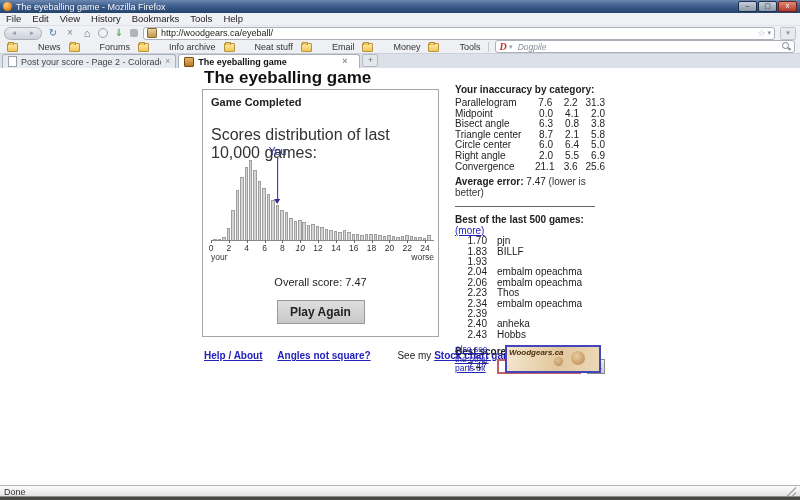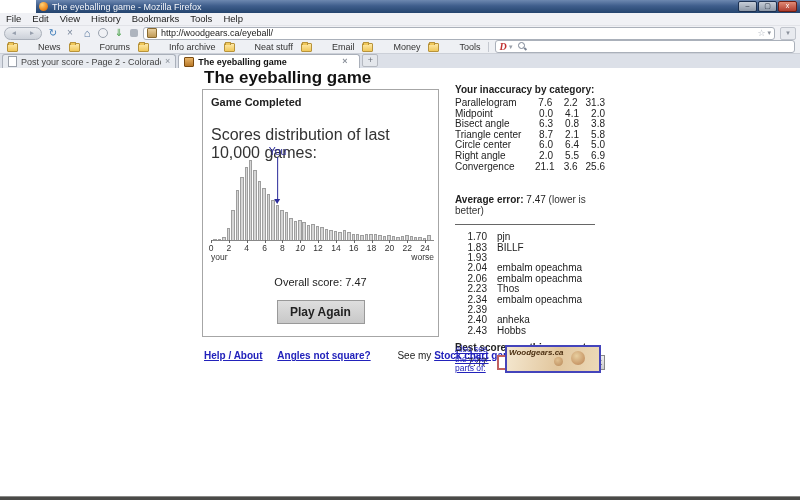--- a/index.html
+++ b/index.html
@@ -2,21 +2,21 @@
 <html><head>
 <meta charset="utf-8">
 <style>
   html,body{margin:0;padding:0;background:#888;}
   #screen{position:relative;width:800px;height:500px;background:#fff;overflow:hidden;
           font-family:"Liberation Sans",sans-serif;-webkit-font-smoothing:antialiased;}
 
   
   .titlebar{position:absolute;top:0;left:0;right:0;height:13px;
     background:linear-gradient(#6d88b0 0%,#3f5e8c 45%,#24446e 100%);
-    display:flex;align-items:center;padding:0 3px;color:#f4f6fa;font-size:9px;margin-left:36px;}
+    display:flex;align-items:center;padding:0 3px;color:#f4f6fa;font-size:9px;}
   .ff-icon{width:9px;height:9px;border-radius:50%;
     background:radial-gradient(circle at 35% 30%,#ffd27a,#f08a1d 60%,#b35a10);margin-right:4px;flex:0 0 auto;}
   .win-controls{margin-left:auto;display:flex;gap:1px;}
   .win-btn{width:17px;height:9px;border-radius:2px;border:1px solid #1c3050;
     background:linear-gradient(#c7ced8,#8e99a8);color:#2a3340;font-size:7px;line-height:8px;text-align:center;}
   .win-btn.close{background:linear-gradient(#e08a76,#b03c2e);color:#fff;border-color:#6e1d12;}
 
   .menubar{position:absolute;top:13px;left:0;right:0;height:12px;background:#f0f1f5;
     border-bottom:1px solid #e2e3e8;display:flex;align-items:center;gap:11px;padding:0 6px;
     font-size:9.5px;color:#222;}
@@ -106,21 +106,21 @@
   a.blu{color:#2222bb;font-weight:bold;text-decoration:underline;}
   .plain{color:#222;font-weight:normal;}
   .bottom-links .sp{display:inline-block;width:12px;}
 
   
   .rpanel{position:absolute;left:455px;top:16px;width:150px;font-size:10px;color:#222;}
   .rp-head{font-weight:bold;margin-bottom:3px;}
   .acc-row{display:flex;line-height:10.6px;}
   .acc-label{flex:0 0 72px;}
   .acc-v{width:24px;text-align:right;margin-left:8px;}
-  .avg-line{margin-top:22px;}
+  .avg-line{margin-top:4px;}
   .avg-line b{font-weight:bold;}
   .avg-note{color:#333;}
   .rp-hr{border:none;border-top:1px solid #666;margin:8px 0 7px 0;width:140px;}
   .b500-head{font-weight:bold;}
   .b500-head a{font-weight:normal;}
   .b500-row{display:flex;line-height:10.4px;}
   .b500-score{flex:0 0 32px;text-align:right;}
   .b500-name{margin-left:10px;}
   .bc-head{font-weight:bold;margin-top:6px;}
   .bc-row{display:flex;align-items:center;margin-top:2px;}
@@ -218,20 +218,21 @@
         <span>Money</span>
       </span>
     <span class="bm">
         <span class="folder"></span>
         <span>Tools</span>
       </span>
     <span class="bm-sep"></span>
     <span class="searchbox">
       <span class="dogpile-d">D</span>
       <span class="search-caret">▼</span>
+      <span class="search-name">Dogpile</span>
       <span class="magnifier"></span>
     </span>
   </div>
 
   <div class="tabbar">
     <span class="tab">
       <span class="page-icon"></span>
       <span class="tab-label">Post your score - Page 2 - Colorado...</span>
       <span class="tab-close">×</span>
     </span>
@@ -396,20 +397,24 @@
         </div>
 
       <div class="avg-line">
         <b>Average error:</b>
         <span>7.47</span>
         <span class="avg-note">(lower is better)</span>
       </div>
 
       <hr class="rp-hr">
 
+      <div class="b500-head">
+        <span>Best of the last 500 games:</span>
+        <a href="#" style="color:#2222bb;">(more)</a>
+      </div>
 
       <div class="b500-row">
           <span class="b500-score">1.70</span>
           <span class="b500-name">pjn</span>
         </div>
       <div class="b500-row">
           <span class="b500-score">1.83</span>
           <span class="b500-name">BILLF</span>
         </div>
       <div class="b500-row">
@@ -457,15 +462,19 @@
       <a href="#">Also see the other parts of:</a>
     </div>
     <div class="banner">
       <span class="banner-text">Woodgears.ca</span>
       <span class="gear1"></span>
       <span class="gear2"></span>
     </div>
 
   </div>
 
+  <div class="statusbar">
+    <span>Done</span>
+    <span class="resize-grip"></span>
+  </div>
   <div class="bottomstrip"></div>
 
 </div>
 
 </body></html>

